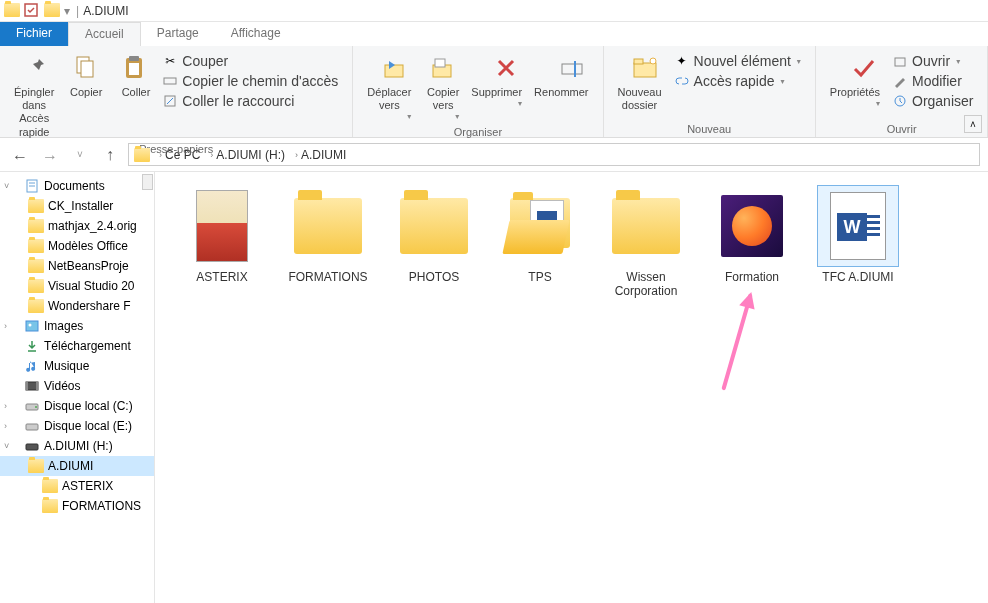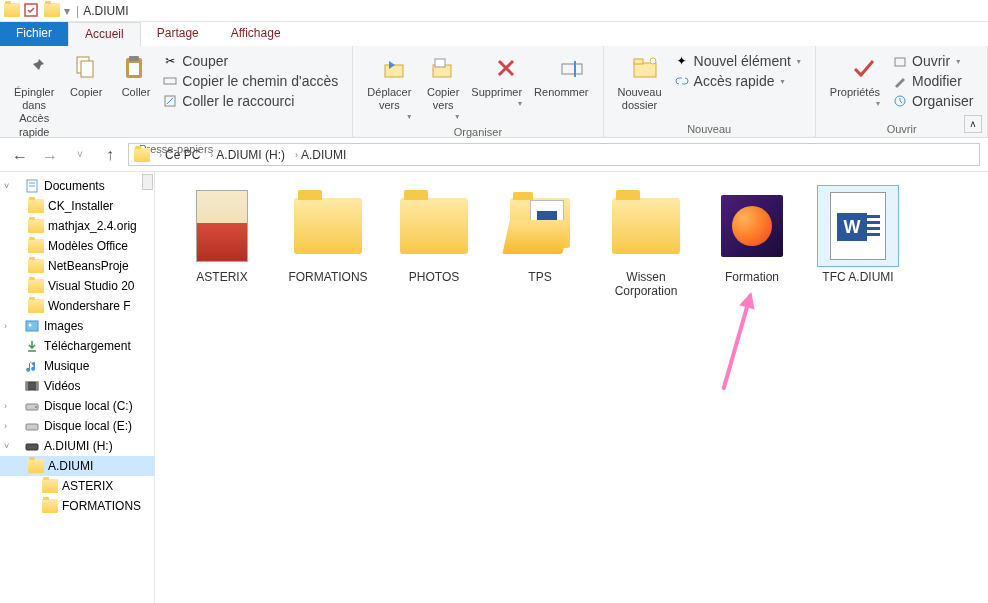--- a/index.html
+++ b/index.html
@@ -3,21 +3,21 @@
 <meta charset="utf-8">
 <style>
 *{margin:0;padding:0;box-sizing:border-box;font-family:"Segoe UI",Arial,sans-serif;font-size:12px}
 body{background:#fff;overflow:hidden;width:988px;height:603px}
 .titlebar{height:22px;background:#fff;display:flex;align-items:center;padding:0 2px;border-bottom:1px solid #e5e5e5}
 .titlebar .icon-sm{width:16px;height:16px;margin:0 2px}
 .folder-icon-sm{width:16px;height:14px;background:linear-gradient(#ffe9a6,#fcd154);border-radius:1px;position:relative;display:inline-block}
 .folder-icon-sm::before{content:"";position:absolute;top:-2px;left:1px;width:6px;height:3px;background:#fcd154;border-radius:1px 1px 0 0}
 .titlebar-sep{color:#999;margin:0 4px}
 .tabs{height:24px;display:flex;background:#fff}
-.tab{padding:4px 16px;cursor:pointer;color:#7f1d1d}
+.tab{padding:4px 16px;cursor:pointer;color:#737373}
 .tab.active-blue{background:#1979ca;color:#fff}
 .tab.active-white{background:#f5f6f7;border:1px solid #ddd;border-bottom:none}
 .ribbon{height:92px;background:#f5f6f7;border-bottom:1px solid #ddd;display:flex;position:relative}
 .ribbon-group{border-right:1px solid #e1e1e1;padding:4px 8px 0;display:flex;flex-direction:column;height:100%}
 .ribbon-group-body{display:flex;flex:1;align-items:flex-start;gap:0}
 .ribbon-group-label{text-align:center;font-size:11px;color:#666;padding:2px 0}
 .big-btn{display:flex;flex-direction:column;align-items:flex-end;padding:2px 6px;min-width:48px;cursor:pointer}
 .big-btn .ic{width:32px;height:32px;margin-bottom:2px;display:flex;align-items:center;justify-content:center}
 .big-btn span{font-size:11px;line-height:1.2;text-align:center;color:#444}
 .small-col{display:flex;flex-direction:column;gap:2px;padding:2px 4px}

